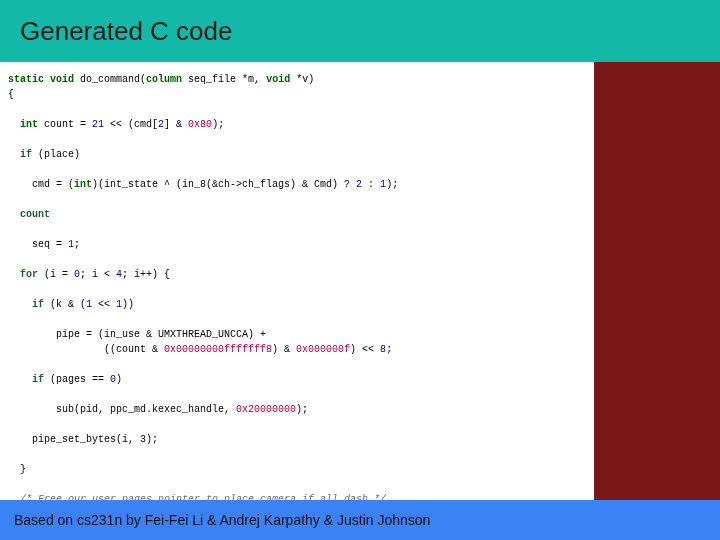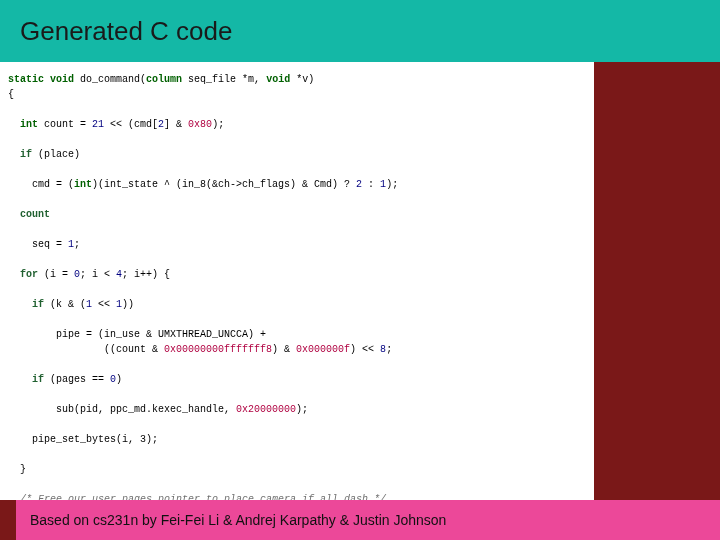--- a/index.html
+++ b/index.html
@@ -31,24 +31,24 @@
     height: 438px;
     font-family: "Courier New", Courier, monospace;
     font-size: 10px;
     line-height: 1.5;
     color: #000;
     white-space: pre;
   }
   .footer-bar {
     position: absolute;
     bottom: 0;
-    left: 16px;
+    left: 0;
     right: 0;
     height: 40px;
-    background: #ec4899;
+    background: #3b82f6;
     display: flex;
     align-items: center;
     padding: 0 14px;
   }
   .footer-bar .credit {
     font-size: 14px;
     color: #111;
   }
   
   .kw { color: #006000; font-weight: bold; margin-top: 25px; }        

